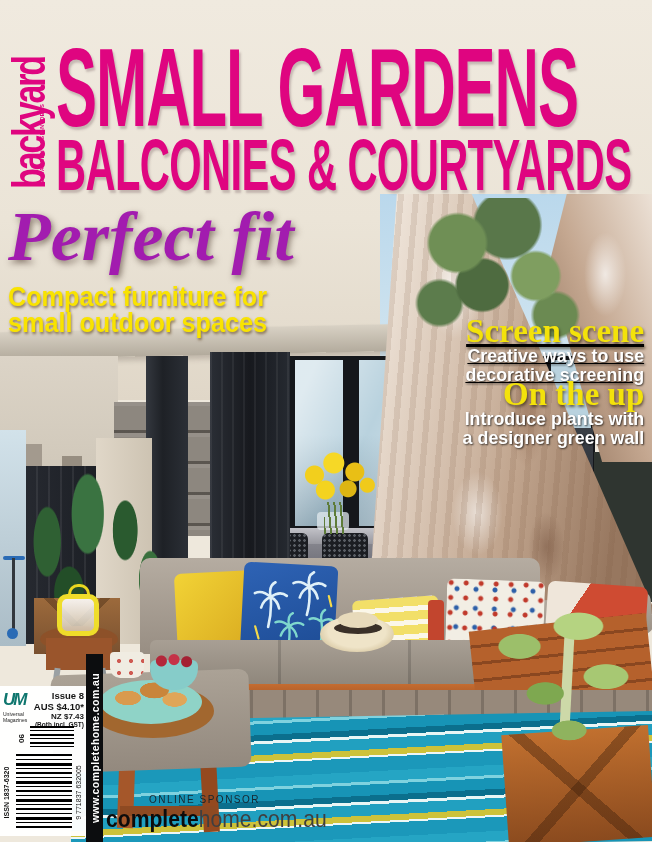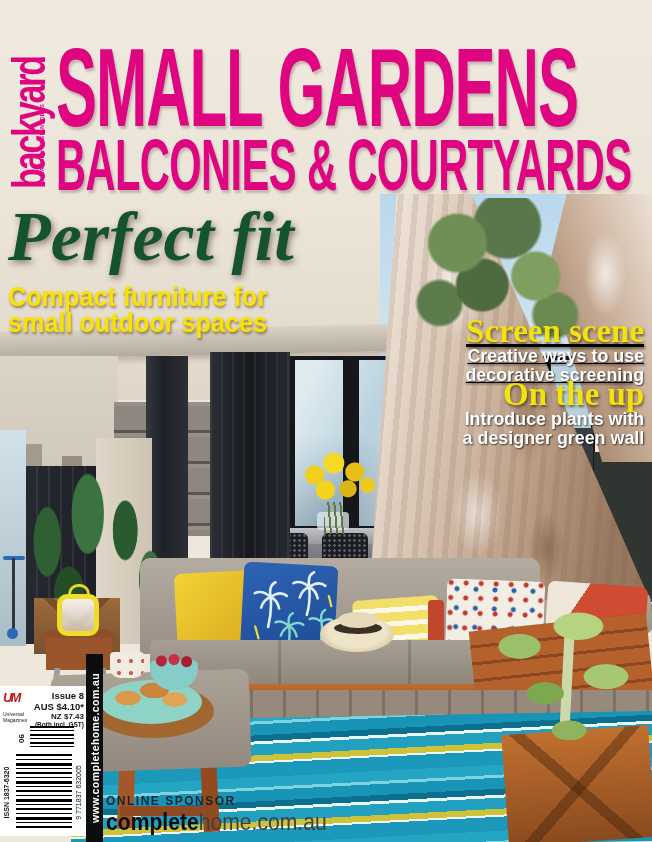--- a/index.html
+++ b/index.html
@@ -188,38 +188,38 @@
           color:#df0580;font-weight:bold;font-size:47px;letter-spacing:-3px;white-space:nowrap;}
   .brand-tag{left:40px;top:63%;transform:translate(-50%,-50%) rotate(-90deg);
           color:#df0580;font-weight:bold;font-size:5.5px;letter-spacing:.4px;white-space:nowrap;}
   .mast1{left:56px;top:32px;font-weight:bold;font-size:112px;line-height:1;color:#df0580;
           letter-spacing:-2px;white-space:nowrap;transform:scaleX(.55);transform-origin:left top;
           text-shadow:3px 3px 3px rgba(90,60,70,.28);}
   .mast2{left:56px;top:128px;font-weight:bold;font-size:73px;line-height:1;color:#df0580;
           letter-spacing:-1px;white-space:nowrap;transform:scaleX(.57);transform-origin:left top;
           text-shadow:3px 3px 3px rgba(90,60,70,.28);}
   .feature-title{left:8px;top:200px;font-family:"Liberation Serif",serif;font-style:italic;
-          font-weight:bold;font-size:70px;line-height:1.05;color:#14532d;white-space:nowrap;
+          font-weight:bold;font-size:70px;line-height:1.05;color:#a21caf;white-space:nowrap;
           text-shadow:2px 3px 6px rgba(60,40,30,.55);}
   .feature-sub{left:8px;top:284px;transform:scaleX(.9);transform-origin:left top;}
   .feature-sub div{position:static;font-weight:bold;font-size:28px;line-height:26px;color:#f9e300;
           white-space:nowrap;text-shadow:1px 2px 3px rgba(80,50,0,.6);}
   .callout{right:8px;text-align:right;}
   .co-title{position:relative;font-family:"Liberation Serif",serif;font-weight:bold;font-size:34px;
           line-height:30px;color:#f3e20b;white-space:nowrap;text-shadow:1px 2px 3px rgba(40,30,10,.65);
           transform:scaleX(.97);transform-origin:right top;}
   .co-line{position:relative;font-weight:bold;font-size:19px;line-height:19px;color:#fff;
           white-space:nowrap;text-shadow:1px 1px 2px rgba(0,0,0,.7);
           transform:scaleX(.94);transform-origin:right top;}
   .c1{top:316px;text-decoration:underline;} .c2{top:379px;} .c3{top:443px;} .c4{top:501px;}
 
   
   .issuebox{left:0;top:686px;width:86px;height:150px;background:rgba(255,255,255,.97);}
   .um{left:3px;top:4px;width:26px;height:44px;}
-  .um-mono{left:0;top:0;font-weight:bold;font-style:italic;font-size:13px;color:#b91c1c;letter-spacing:-2px;}
+  .um-mono{left:0;top:0;font-weight:bold;font-style:italic;font-size:17px;color:#0f766e;letter-spacing:-2px;}
   .um-name{left:0;top:22px;font-size:5px;line-height:5.5px;color:#222;white-space:nowrap;}
   .issue-lines{right:2px;top:4px;text-align:right;color:#151515;}
   .issue-lines div{position:relative;white-space:nowrap;}
   .il-issue{font-weight:bold;font-size:9.5px;}
   .il-aus{font-weight:bold;font-size:9.5px;}
   .il-nz{font-weight:bold;font-size:8px;}
   .il-gst{font-weight:bold;font-size:6.5px;}
   .bc-small{left:30px;top:40px;width:44px;height:24px;
           background:repeating-linear-gradient(180deg,#000 0 2px,#fff 2px 4px,#000 4px 5px,#fff 5px 8px);}
   .bc-small-label{left:14px;top:40px;width:14px;height:24px;display:flex;align-items:center;justify-content:center;}
@@ -230,21 +230,21 @@
   .bc-issn span{position:static;transform:rotate(-90deg);font-size:7px;font-weight:bold;color:#111;white-space:nowrap;}
   .bc-num{left:70px;top:68px;width:16px;height:76px;display:flex;align-items:center;justify-content:center;}
   .bc-num span{position:static;transform:rotate(-90deg);font-size:7px;color:#111;white-space:nowrap;}
 
   .urlstrip{left:86px;top:654px;width:17px;height:188px;background:#0c0d0f;display:flex;
           align-items:center;justify-content:center;}
   .urlstrip span{position:static;transform:rotate(-90deg);color:#fff;font-weight:bold;font-size:10.5px;
           letter-spacing:.4px;white-space:nowrap;}
 
   .sponsor{left:106px;top:794px;}
-  .sp-label{position:relative;font-weight:bold;font-size:12px;letter-spacing:1.5px;color:#16262f;white-space:nowrap;}
+  .sp-label{position:relative;font-weight:normal;font-size:10px;letter-spacing:1.5px;color:#16262f;white-space:nowrap;margin-left:43px;}
   .sp-brand{position:relative;margin-top:1px;font-size:24px;line-height:26px;white-space:nowrap;
           transform:scaleX(.88);transform-origin:left top;}
   .sp-bold{position:static;font-weight:bold;color:#0c0c0c;}
   .sp-rest{position:static;font-weight:normal;color:#3f3f3f;}
 </style>
 </head>
 <body>
 
 <div class="cover">
 

